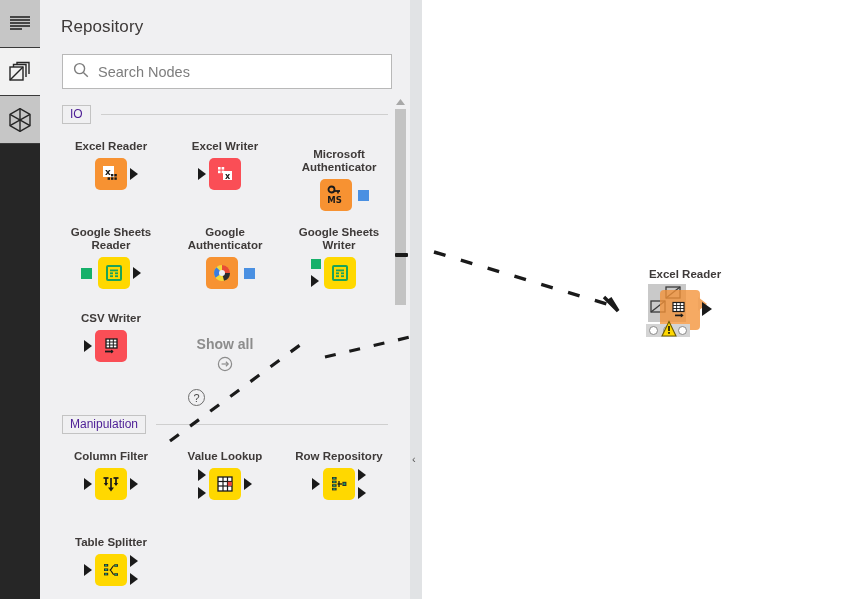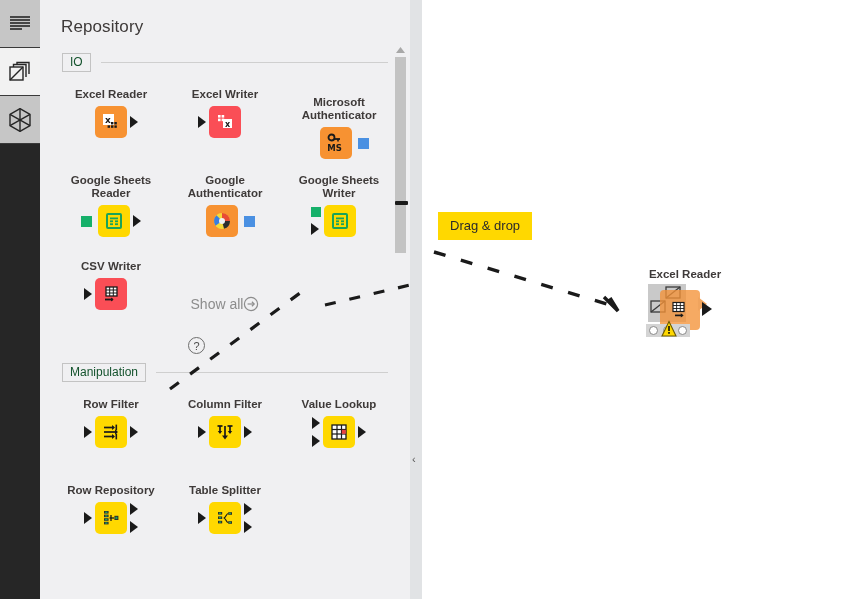--- a/index.html
+++ b/index.html
@@ -76,21 +76,21 @@
   }
 
   .cat-head {
     display: flex; align-items: center;
     margin: 4px 22px 0 22px;
     height: 26px;
   }
   .cat-tag {
     border: 1px solid #c3c3c3;
     background: #f0f0f2;
-    color: #14532d;
+    color: #4c1d95;
     font-size: 12px;
     padding: 2px 7px 3px 7px;
     line-height: 1;
   }
   .cat-rule {
     flex: 1 1 auto; height: 1px;
     background: #cfcfcf;
     margin-left: 10px;
   }
 
@@ -135,23 +135,23 @@
   .node-box {
     width: 32px; height: 32px;
     border-radius: 5px;
     display: flex; align-items: center; justify-content: center;
     margin: 0 3px;
   }
   .blue-flag { width: 11px; height: 11px; background: #4a90e2; margin-left: 3px; }
   .green-flag { width: 11px; height: 11px; background: #16b06a; margin-right: 3px; }
 
   .showall {
-    display: flex; flex-direction: row;
+    display: flex; flex-direction: column;
     align-items: center; justify-content: center;
-    height: 84px; cursor: pointer; padding-top: 18px;
+    height: 84px; cursor: pointer; padding-top: 18px; font-weight: bold;
   }
   .showall-text { font-size: 14px; color: #8c8c8c; }
   .showall-ico { margin-top: 4px; }
 
   .qmark {
     position: absolute;
     left: 148px; top: 300px;
     width: 17px; height: 17px;
     border: 1px solid #6d6d6d;
     border-radius: 50%;
@@ -316,20 +316,29 @@
           </g>
         </svg>
       </span>
     </div>
   </div>
 
   <div class="repo">
 
     <div class="repo-title">Repository</div>
 
+    <div class="search-wrap">
+      <span>
+        <svg width="16" height="16" viewBox="0 0 16 16">
+          <circle cx="6.6" cy="6.6" r="5" fill="none" stroke="#7d7d7d" stroke-width="1.4"></circle>
+          <line x1="10.4" y1="10.4" x2="14.8" y2="14.8" stroke="#7d7d7d" stroke-width="1.4"></line>
+        </svg>
+      </span>
+      <input class="search-input" type="text" placeholder="Search Nodes" style="">
+    </div>
 
     <div class="repo-scroll">
 
       <div class="cat-head">
         <span class="cat-tag">IO</span>
         <span class="cat-rule"></span>
       </div>
 
       <div class="node-grid">
 
@@ -486,43 +495,20 @@
         </div>
       </div>
 
       <div class="cat-head" style="margin-top:22px">
         <span class="cat-tag">Manipulation</span>
         <span class="cat-rule"></span>
       </div>
 
       <div class="node-grid">
 
-        <div class="node-cell">
-          <div class="node-label">Row Filter</div>
-          <div class="node-figure">
-            <span class="port-in"></span>
-            <div class="node-box" style="background:#ffd800">
-              <svg width="22" height="22" viewBox="0 0 22 22">
-                <g stroke="#1a1a1a" stroke-width="1.7" fill="none">
-                  <line x1="4" y1="6.5" x2="14" y2="6.5"></line>
-                  <line x1="4" y1="11" x2="17" y2="11"></line>
-                  <line x1="4" y1="15.5" x2="14" y2="15.5"></line>
-                </g>
-                <g fill="#1a1a1a">
-                  <path d="M12 4 L15 6.5 L12 9"></path>
-                    <path d="M15 8.5 L18 11 L15 13.5"></path>
-                    <path d="M12 13 L15 15.5 L12 18"></path>
-                  <rect x="15.5" y="3.6" width="1.6" height="5.8"></rect>
-                  <rect x="15.5" y="12.6" width="1.6" height="5.8"></rect>
-                </g>
-              </svg>
-            </div>
-            <span class="port-out"></span>
-          </div>
-        </div>
 
         <div class="node-cell">
           <div class="node-label">Column Filter</div>
           <div class="node-figure">
             <span class="port-in"></span>
             <div class="node-box" style="background:#ffd800">
               <svg width="22" height="22" viewBox="0 0 22 22">
                 <g stroke="#1a1a1a" stroke-width="1.7">
                   <line x1="6" y1="5" x2="6" y2="12"></line>
                   <line x1="11" y1="5" x2="11" y2="16"></line>
@@ -653,21 +639,20 @@
 
     </div>
   </div>
 
   <div class="splitter">
     <span class="splitter-handle">‹</span>
   </div>
 
   <div class="canvas">
 
-    <div class="drag-badge">Drag &amp; drop</div>
 
     <svg class="dash-svg" width="431" height="599">
       <path d="M12 252 L188 305" fill="none" stroke="#1a1a1a" stroke-width="3.4" stroke-dasharray="12 16" stroke-linecap="butt"></path>
       <path d="M182 297 L196 311 L188 298" fill="none" stroke="#1a1a1a" stroke-width="3.4" stroke-linejoin="miter"></path>
     </svg>
 
     <div class="canvas-node">
       <div class="canvas-node-label">Excel Reader</div>
       <div class="canvas-node-body">
 

